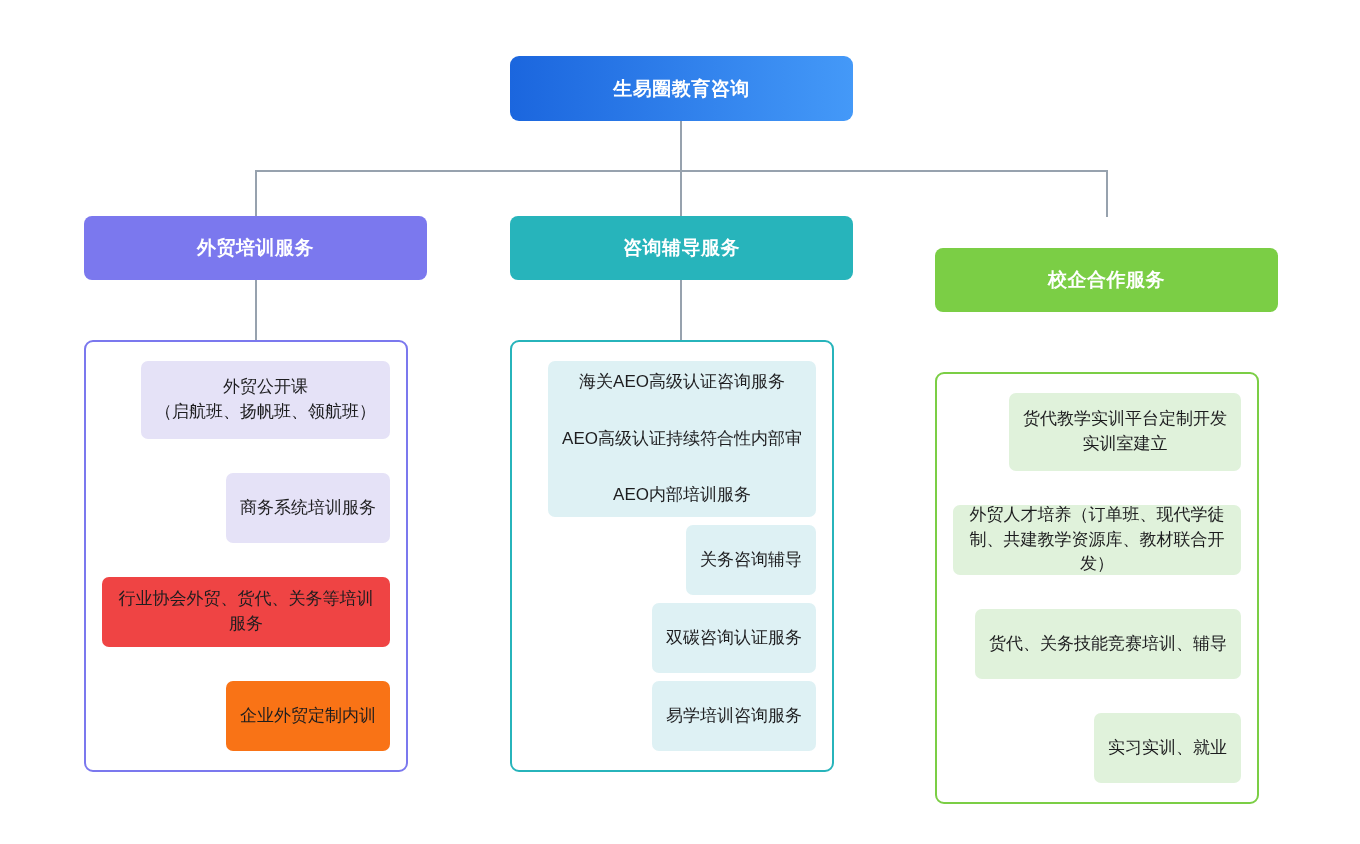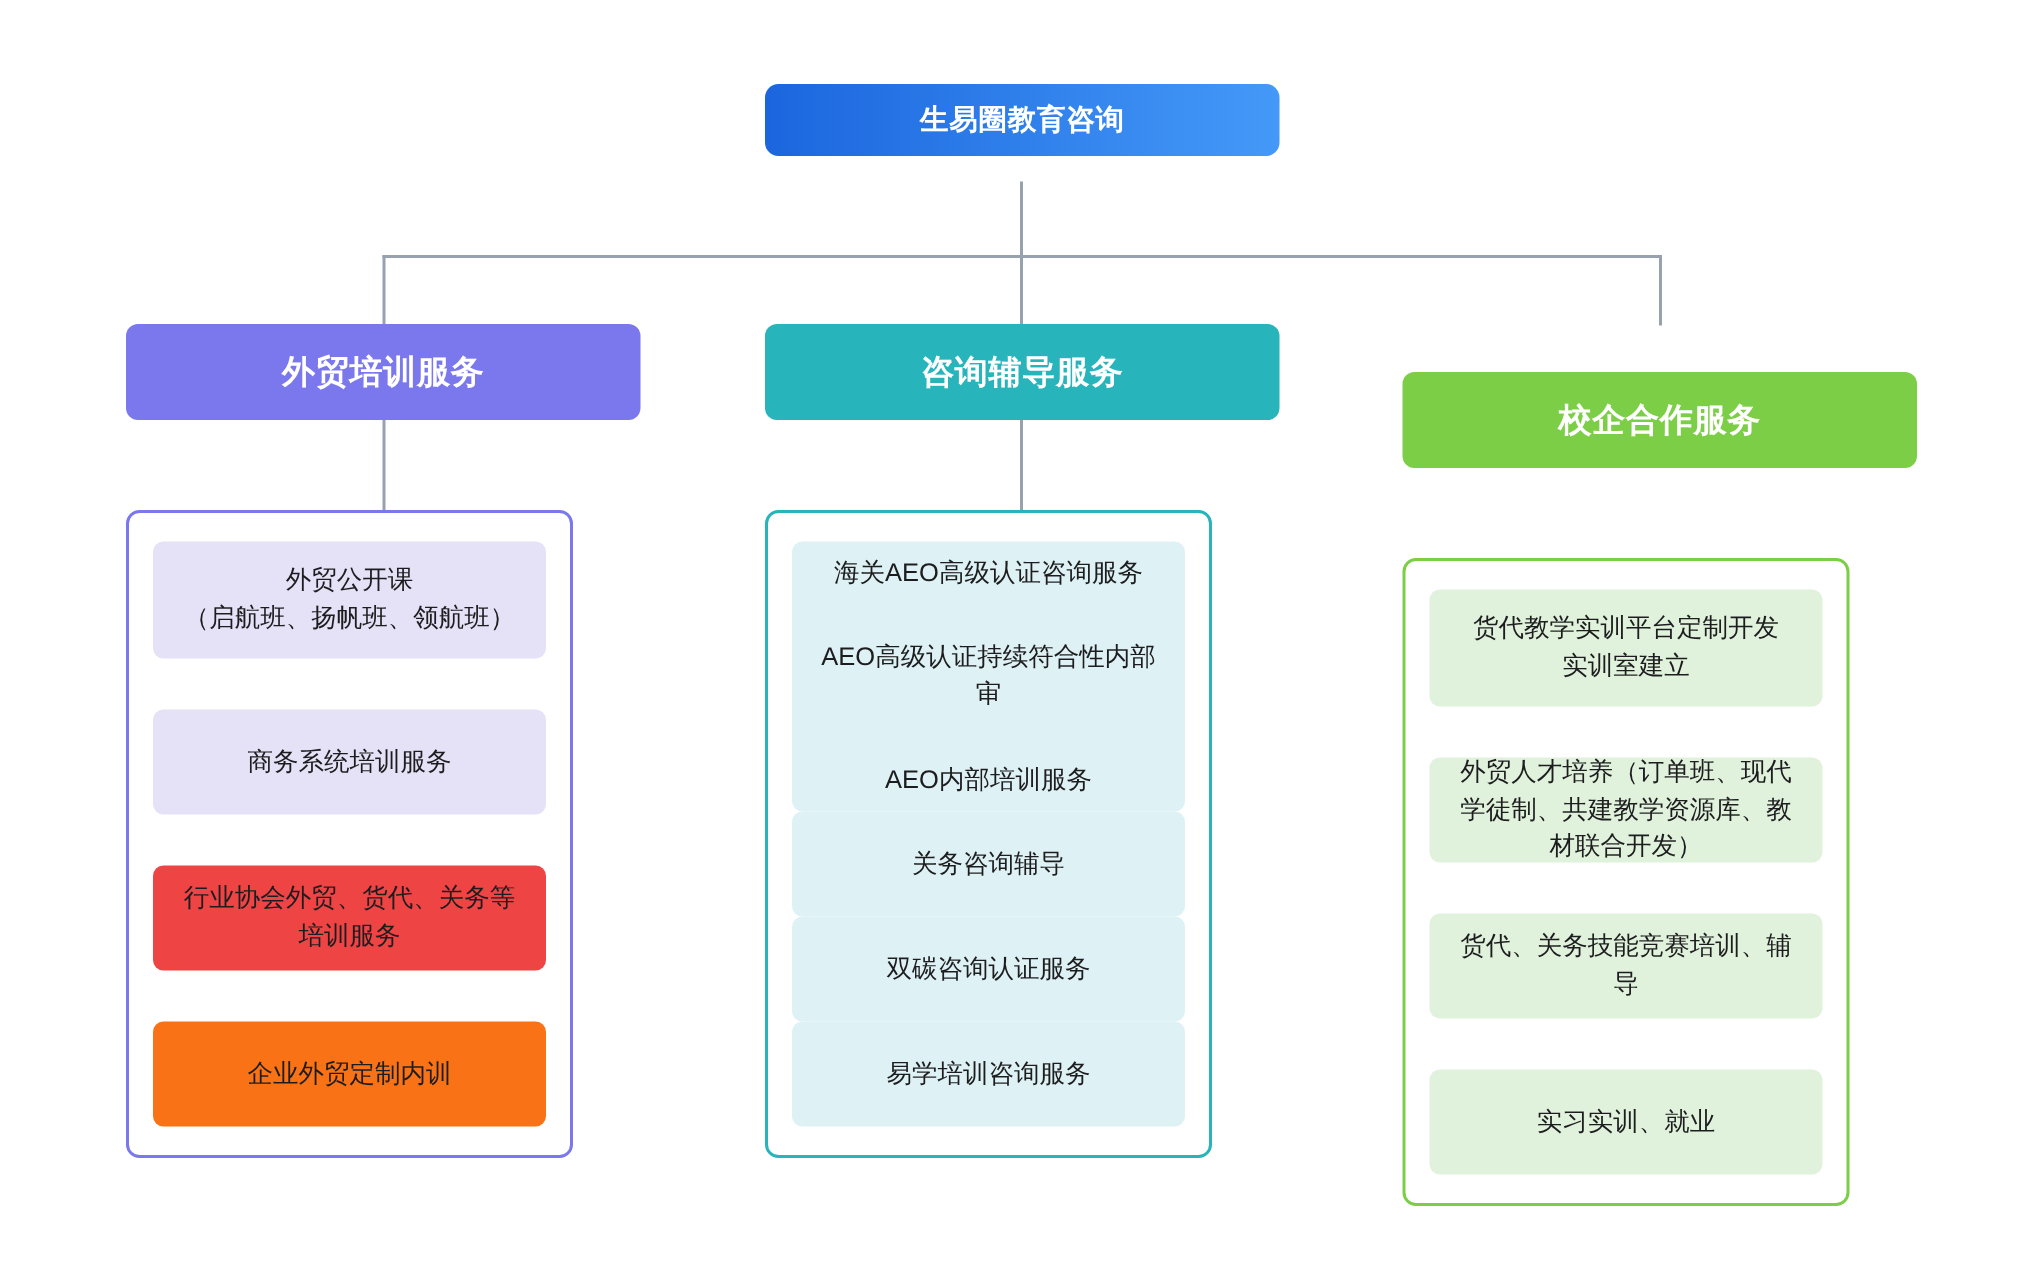--- a/index.html
+++ b/index.html
@@ -19,54 +19,55 @@
   #conn-horizontal  { left: 255px;  top: 170px; width: 852px; }
   #conn-drop-0      { left: 255px;  top: 170px; height: 47px; }
   #conn-drop-1      { left: 680px;  top: 170px; height: 47px; }
   #conn-drop-2      { left: 1106px; top: 170px; height: 47px; }
   .conn-header-drop { top: 280px; height: 60px; }
 
   
   .root-node {
     position: absolute;
     left: 510px; top: 56px;
-    width: 343px; height: 48px;
+    width: 343px; height: 65px;
     border-radius: 9px;
     display: flex; align-items: center; justify-content: center;
     color: #ffffff;
     font-size: 19px;
     font-weight: bold;
     letter-spacing: 0.5px;
   }
 
   
   .branch-header {
     position: absolute;
     top: 216px;
     width: 343px; height: 64px;
     border-radius: 8px;
     display: flex; align-items: center; justify-content: center;
     color: #ffffff;
-    font-size: 22px;
+    font-size: 19px;
     font-weight: bold;
     letter-spacing: 0.5px;
   }
 
   
   .branch-container {
     position: absolute;
     top: 340px;
-    width: 298px; height: 432px;
+    width: 324px; height: 432px;
     box-sizing: border-box;
     border-radius: 9px;
     background: #ffffff;
     padding: 19px 16px;
     display: flex;
     flex-direction: column;
     justify-content: space-between;
+    align-items: flex-end;
   }
   .col-0 { left: 84px; }
   .col-1 { left: 510px; }
   .col-2 { left: 935px; margin-top: 32px; }
 
   
   .service-item {
     border-radius: 7px;
     box-sizing: border-box;
     padding: 9px 14px;

